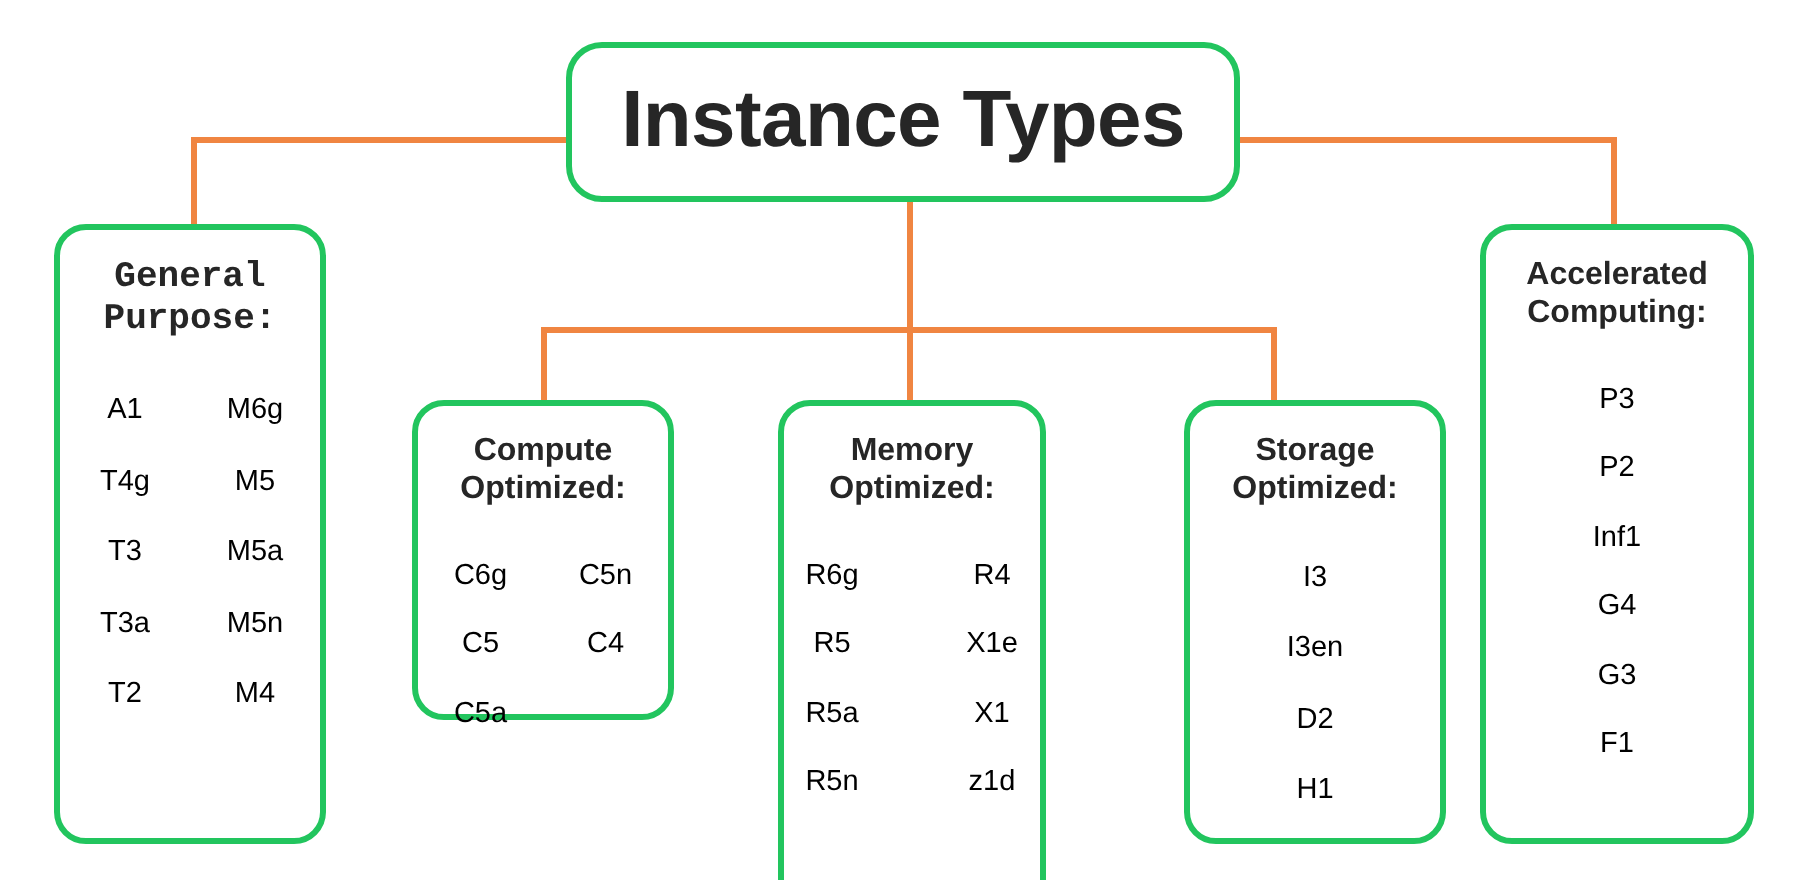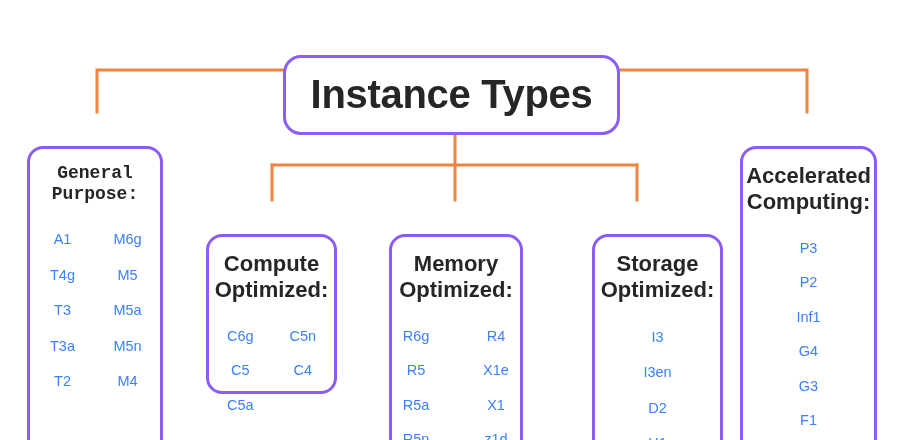--- a/index.html
+++ b/index.html
@@ -23,26 +23,25 @@
     left: 0;
     top: 0;
     width: 902px;
     height: 440px;
     pointer-events: none;
   }
   .node {
     position: absolute;
     box-sizing: border-box;
     background: #ffffff;
-    border: 3px solid #8b5cf6;
+    border: 3px solid #22c55e;
     border-radius: 16px;
     display: flex;
     flex-direction: column;
     align-items: center;
-    margin-top: 34px;
   }
   .node-title {
     font-weight: bold;
     color: #262626;
     text-align: center;
     line-height: 1.18;
     white-space: pre-line;
   }
   .title-node {
     left: 283px;
@@ -51,42 +50,42 @@
     height: 80px;
     border-width: 3px;
     border-radius: 18px;
     justify-content: center;
   }
   .title-node .node-title {
     font-size: 40px;
     letter-spacing: -0.3px;
   }
   .cat-node .node-title {
-    font-size: 22px;
+    font-size: 16px;
     margin-top: 14px;
     margin-bottom: 6px;
   }
   .items {
     display: flex;
     flex-direction: row;
     justify-content: center;
     width: 100%;
     gap: 0px;
     flex: 1;
   }
   .col {
     display: flex;
     flex-direction: column;
     align-items: center;
     flex: 1;
   }
   .items.single .col { flex: none; width: 100%; }
   .item {
     font-size: 14.5px;
-    color: #3b82f6;
+    color: #000000;
     text-align: center;
     line-height: 1;
   }
   
   #node-general {
     left: 27px; top: 112px; width: 136px; height: 310px;
   }
   #node-general .node-title { font-size: 18px; font-family: Liberation Mono, monospace; }
   #node-general .item { margin-top: 21px; }
   #node-general .items { padding: 0 6px; }

